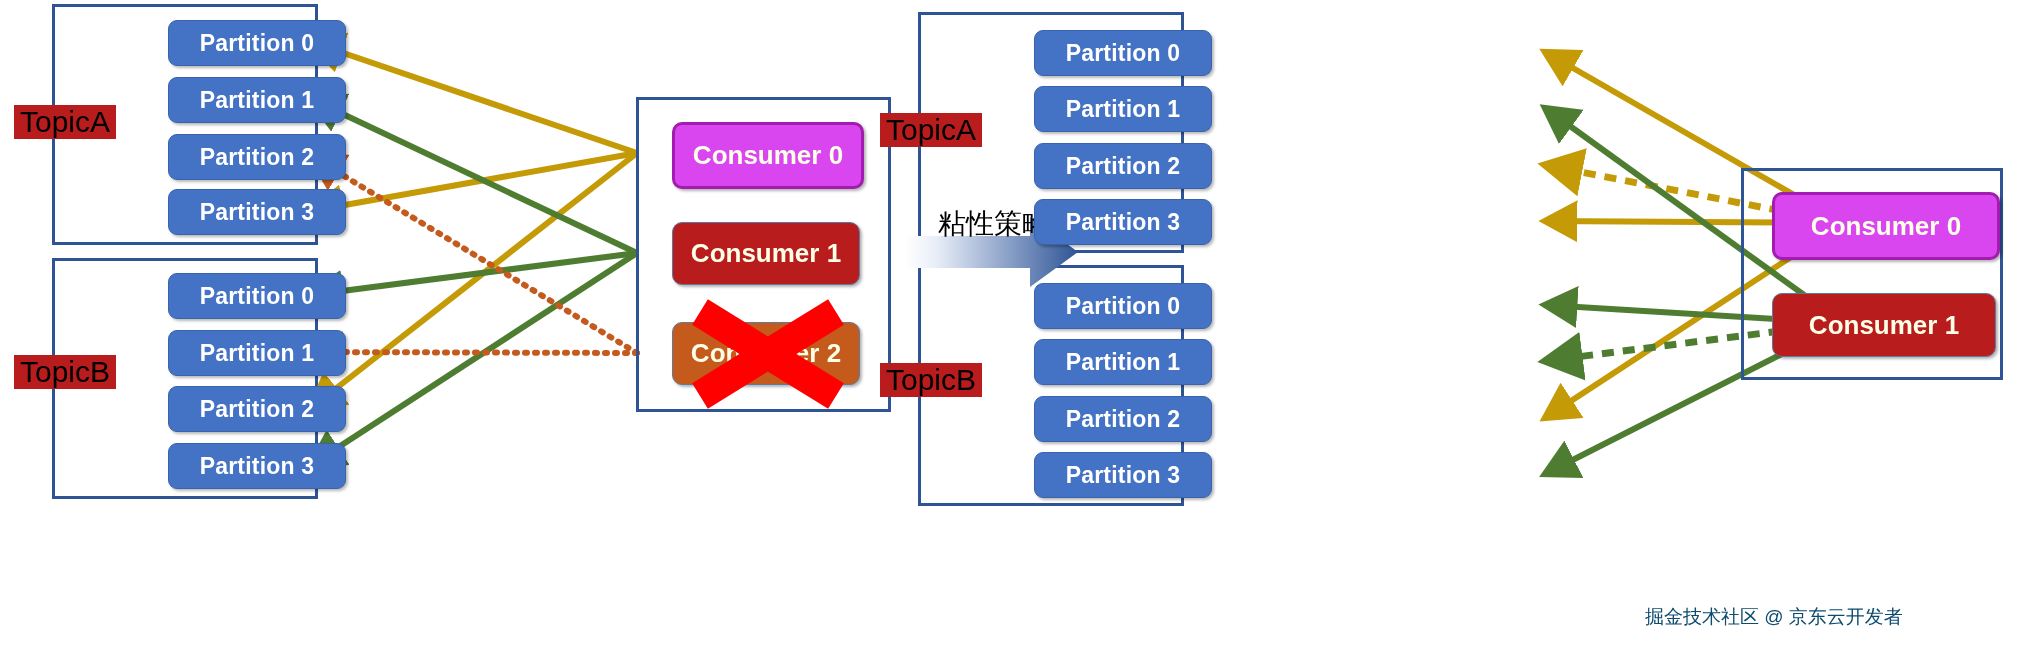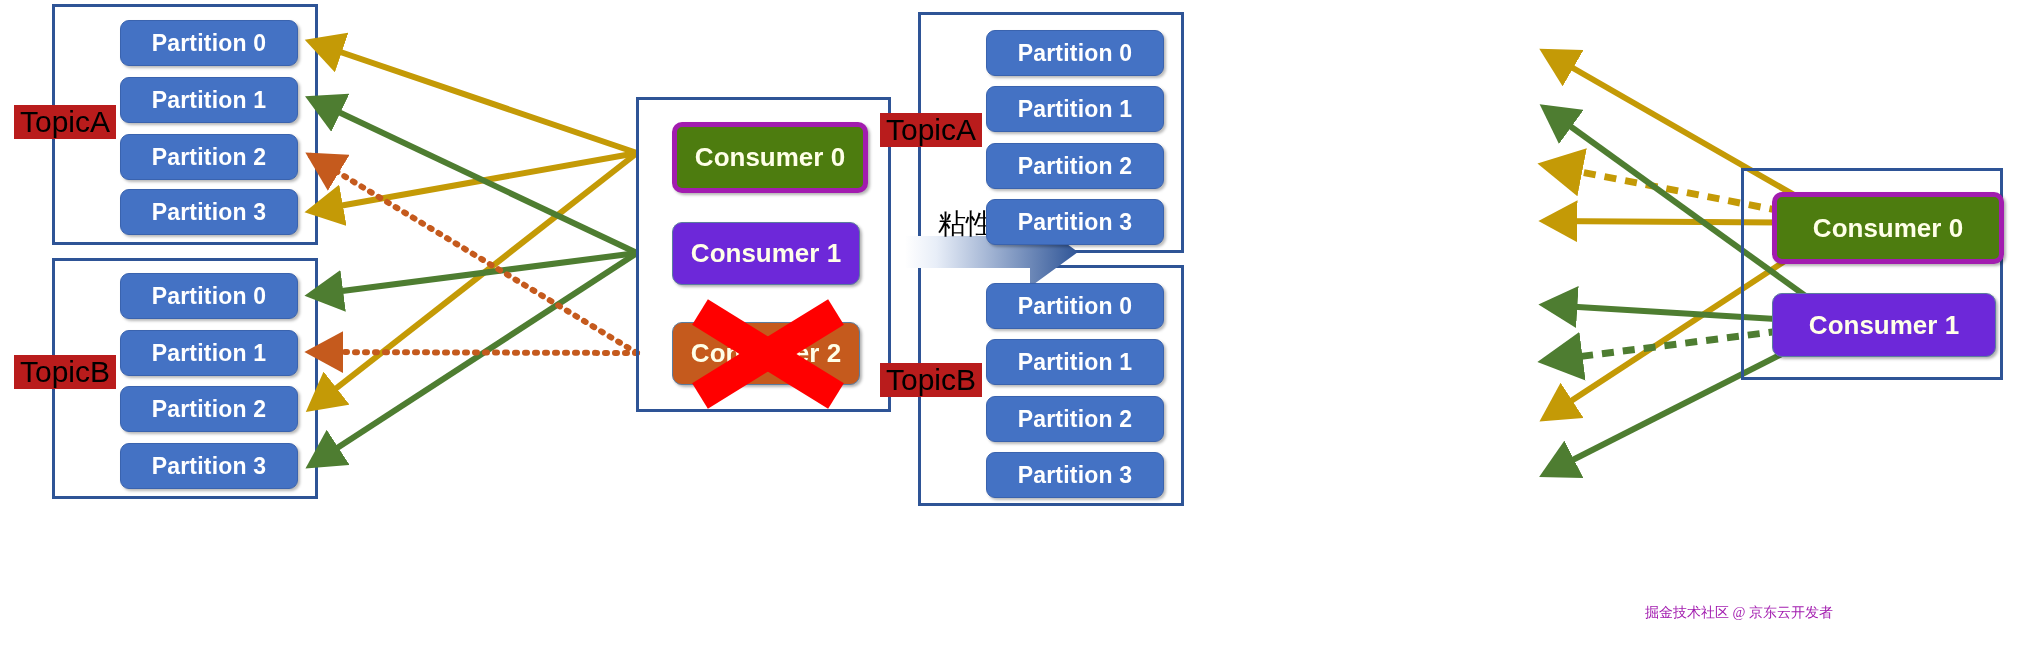--- a/index.html
+++ b/index.html
@@ -40,20 +40,21 @@
     border:1px solid #3A63AE;
     color:#ffffff;
     font-size:23px;
     font-weight:bold;
     display:flex;
     align-items:center;
     justify-content:center;
     box-shadow:2px 2px 3px rgba(0,0,0,0.28);
     z-index:5;
     letter-spacing:0.2px;
+    margin-left:48px;
   }
 
   
   .cg-frame{
     position:absolute;
     border:3px solid #2E5496;
     background:transparent;
     box-sizing:border-box;
     z-index:4;
   }
@@ -62,45 +63,44 @@
     border-radius:10px;
     display:flex;
     align-items:center;
     justify-content:center;
     font-size:26px;
     font-weight:bold;
     color:#FFFFE8;
     box-shadow:2px 2px 3px rgba(0,0,0,0.3);
     z-index:6;
   }
-  .c-gold{background:#4d7c0f;border:5px solid #a21caf;}
-  .c-green{background:#6d28d9;border:1px solid #5B7C9E;}
+  .c-gold{background:#d946ef;border:3px solid #a21caf;}
+  .c-green{background:#b91c1c;border:1px solid #5B7C9E;}
   .c-orange{background:#C55A1D;border:1px solid #5B7C9E;}
 
   
   .dead-x{position:absolute;z-index:9;pointer-events:none;}
   .mid-label{
     position:absolute;
     font-size:28px;
     color:#000000;
     white-space:nowrap;
     z-index:4;
   }
 
   
   .links{position:absolute;left:0;top:0;width:2021px;height:661px;z-index:2;pointer-events:none;}
 
   
   .watermark{
     position:absolute;
-    font-size:14px;
-    color:#a21caf;
+    font-size:19px;
+    color:#0c4a6e;
     white-space:nowrap;
     z-index:10;
-    font-family:Liberation Serif, serif;
   }
 </style>
 </head>
 <body>
 
 <div id="stage">
 
   <svg class="links" viewBox="0 0 2021 661">
     <defs>
       <marker id="ah-gold" markerWidth="7" markerHeight="7" refX="5.4" refY="3.5" orient="auto" markerUnits="strokeWidth">

